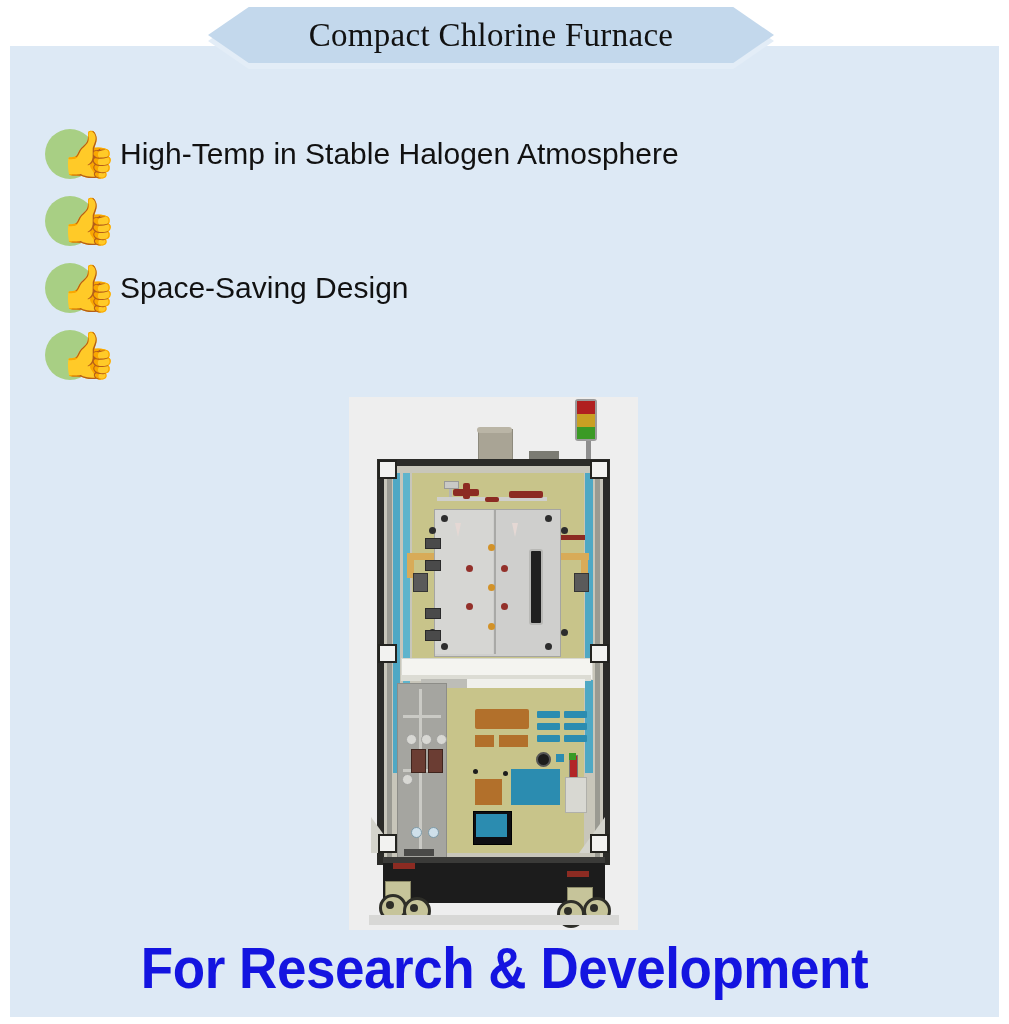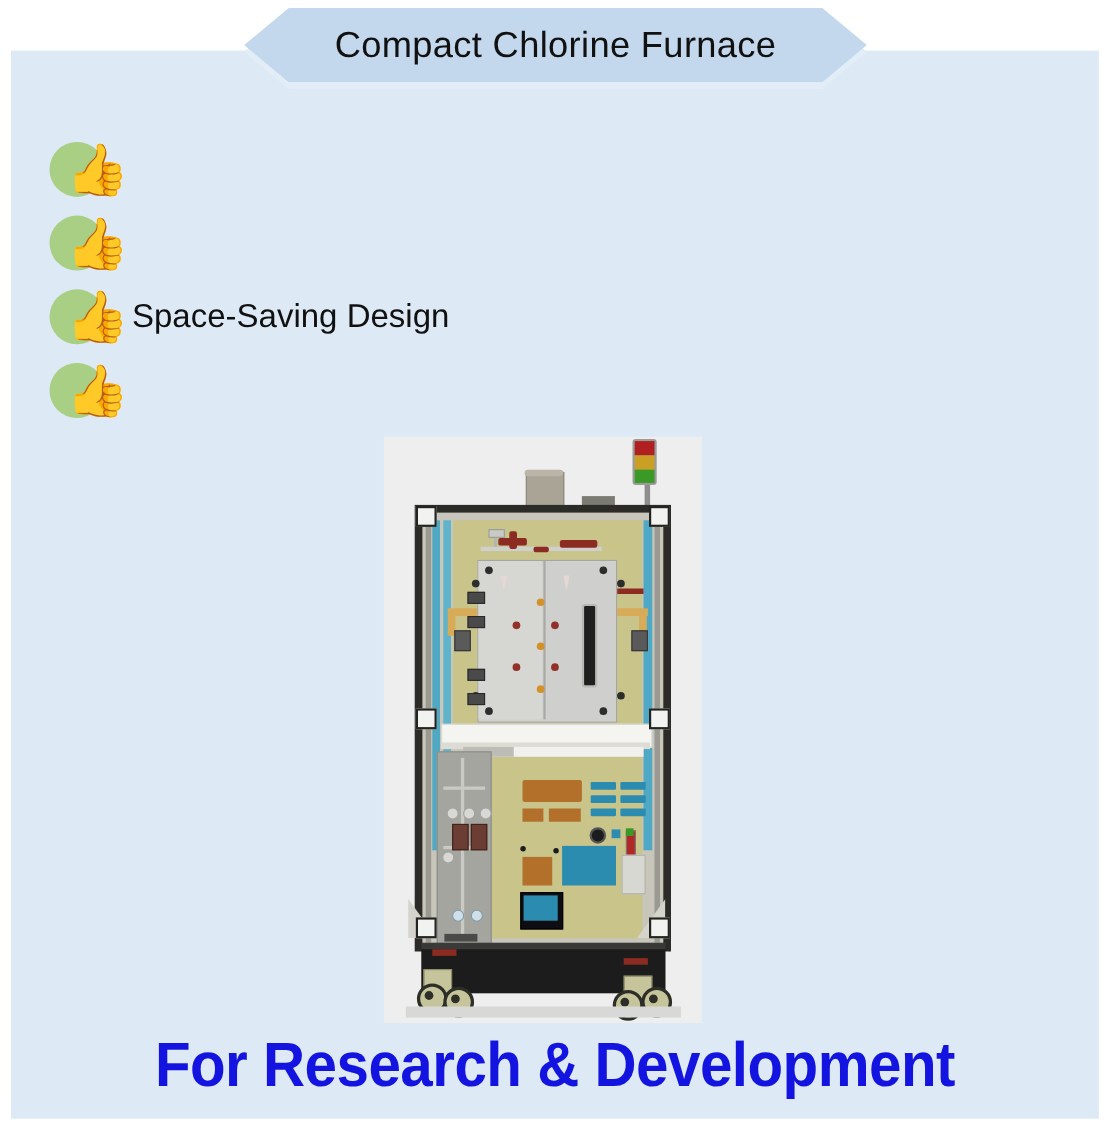--- a/index.html
+++ b/index.html
@@ -21,25 +21,26 @@
     left: 10px;
     top: 46px;
     width: 989px;
     height: 971px;
     background: #dde9f5;
   }
 
   
   #title-banner {
     position: absolute;
-    left: 222px;
+    left: 208px;
     top: 7px;
     width: 566px;
-    height: 68px;
+    height: 56px;
     z-index: 5;
+    font-family: Liberation Serif, serif;
   }
   #title-banner .hex {
     position: absolute;
     inset: 0;
     background: #c3d8ec;
     clip-path: polygon(0% 50%, 7.2% 0%, 92.8% 0%, 100% 50%, 92.8% 100%, 7.2% 100%);
   }
   #title-banner .hex-shadow {
     position: absolute;
     left: 0; top: 6px;
@@ -428,20 +429,21 @@
   <div id="title-text">Compact Chlorine Furnace</div>
 </div>
 
 <div id="feature-list">
 
   <div class="feature-row">
     <span class="bullet-icon">
       <span class="disc"></span>
       <span class="thumb">👍</span>
     </span>
+    <span class="feature-label">High-Temp in Stable Halogen Atmosphere</span>
   </div>
 
   <div class="feature-row">
     <span class="bullet-icon">
       <span class="disc"></span>
       <span class="thumb">👍</span>
     </span>
   </div>
 
   <div class="feature-row">

